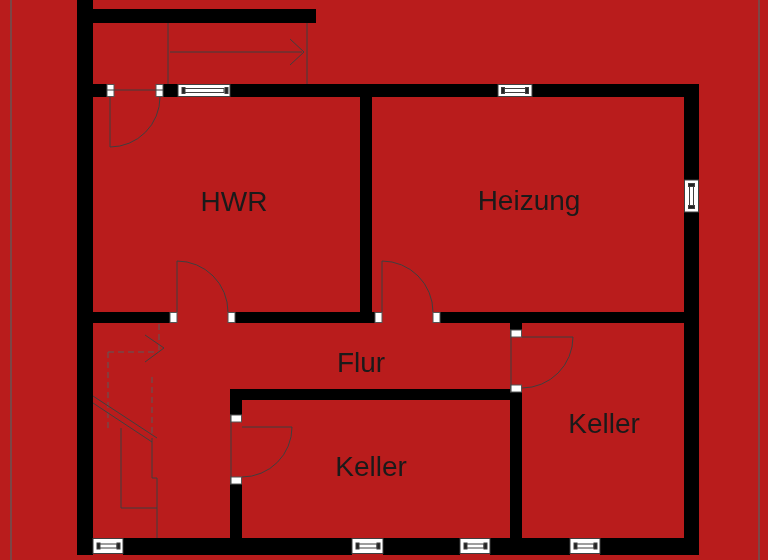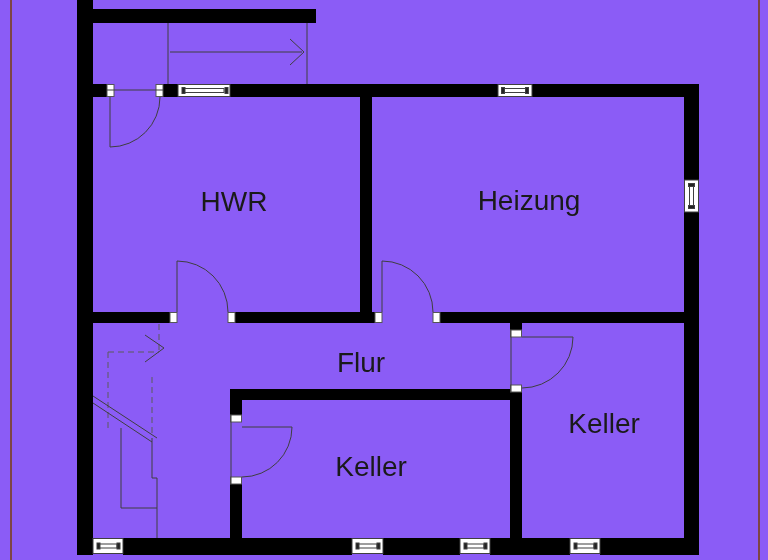--- a/index.html
+++ b/index.html
@@ -1,16 +1,16 @@
 <!DOCTYPE html>
 <html><head>
 <meta charset="utf-8">
 <style>
   html,body{margin:0;padding:0;background:#ffffff;}
-  .stage{position:relative;width:768px;height:560px;background:#8b5cf6;overflow:hidden;
+  .stage{position:relative;width:768px;height:560px;background:#b91c1c;overflow:hidden;
          font-family:"Liberation Sans", sans-serif;}
   svg text{font-family:"Liberation Sans", sans-serif;font-size:28px;}
 </style>
 </head>
 <body>
 
 <div class="stage">
 <svg width="768" height="560" viewBox="0 0 768 560">
 
   <g stroke="#7d4545" stroke-width="2">

